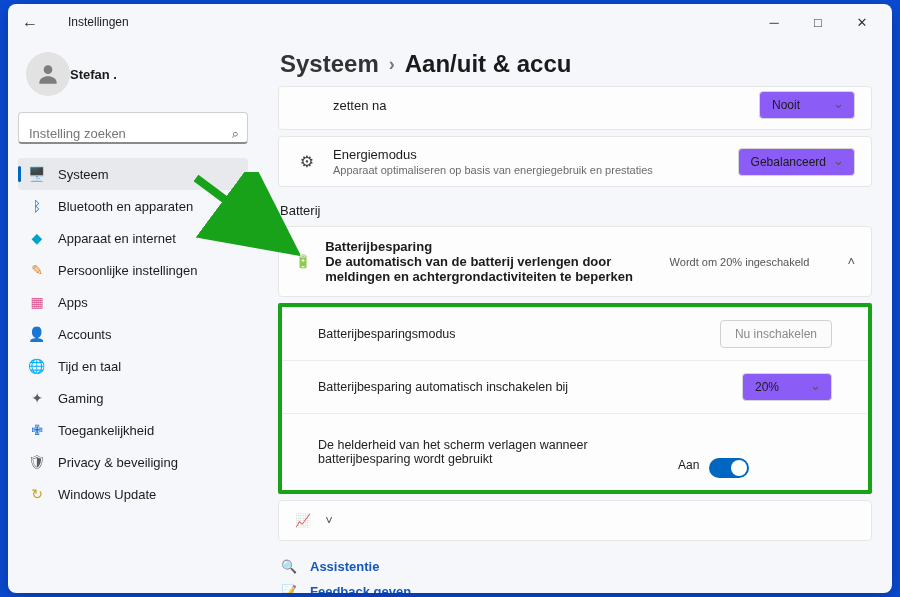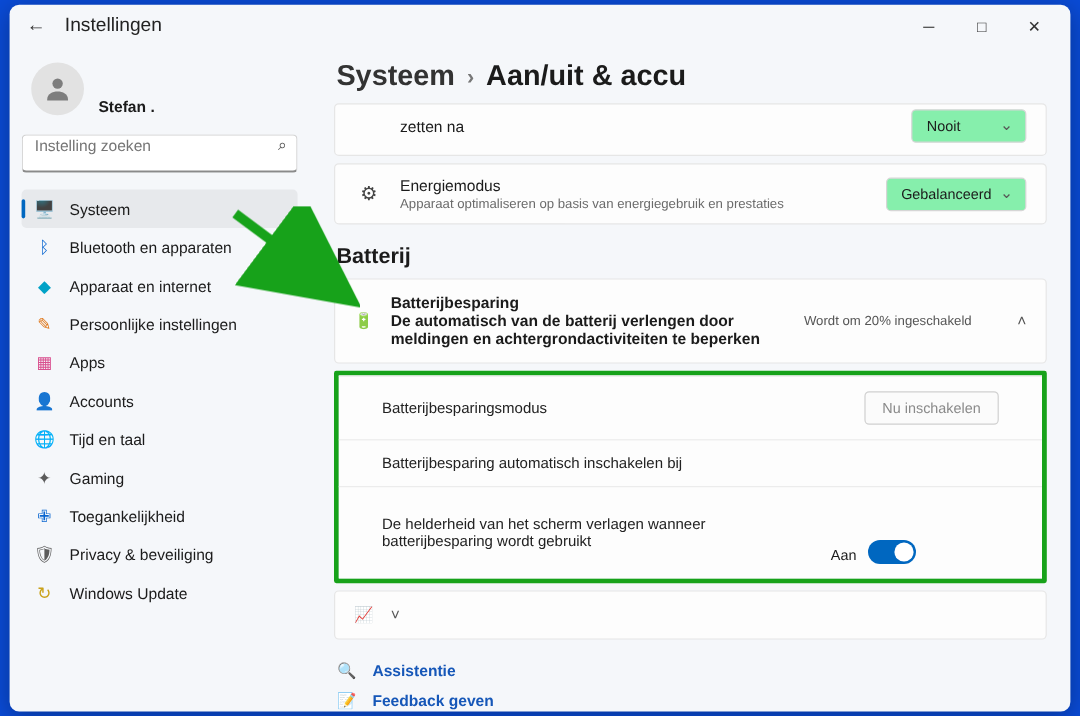--- a/index.html
+++ b/index.html
@@ -21,44 +21,44 @@
     flex-direction: column;
     overflow: hidden;
   }
   .titlebar {
     height: 36px;
     display: flex;
     align-items: center;
     padding: 0 8px;
   }
   .titlebar .back { width:28px; text-align:center; font-size:16px; color:#333; cursor:pointer; }
-  .titlebar .title { margin-left:10px; font-size:16px; color:#222; }
+  .titlebar .title { margin-left:24px; font-size:12px; color:#222; }
   .win-controls { margin-left:auto; display:flex; }
   .win-controls div { width:44px; height:30px; display:flex; align-items:center; justify-content:center; color:#333; }
   .body {
     flex:1;
     display:flex;
     overflow:hidden;
   }
   .sidebar {
     width: 250px;
     padding: 6px 10px 10px 10px;
     display:flex;
     flex-direction:column;
     gap: 6px;
   }
-  .profile { display:flex; align-items:flex-end; gap:12px; padding:6px 6px 10px 8px; }
+  .profile { display:flex; align-items:center; padding:6px 6px 10px 8px; }
   .avatar {
     width:44px; height:44px; border-radius:50%; background:#e2e2e2;
     display:flex; align-items:center; justify-content:center;
   }
   .avatar svg { width:26px; height:26px; fill:#7d7d7d; }
   .profile-name { font-size:13px; font-weight:600; }
   .search {
-    display:flex; align-items:flex-start;
+    display:flex; align-items:flex-end;
     border:1px solid #cfcfcf; border-bottom:2px solid #8a8a8a;
     background:#fff; border-radius:4px; padding:0 8px; height:32px;
   }
   .search input { flex:1; border:none; outline:none; font-size:13px; background:transparent; }
   .search .s-icon { font-size:13px; color:#555; }
   .nav { margin-top:8px; display:flex; flex-direction:column; }
   .nav-item {
     display:flex; align-items:center; gap:12px;
     padding:8px 10px; border-radius:4px; cursor:pointer;
     position:relative;
@@ -85,44 +85,44 @@
     margin-bottom: 6px;
     display:flex;
     align-items:center;
     gap:14px;
   }
   .card .cico { width:24px; text-align:center; font-size:16px; color:#444; }
   .card .ctext { flex:1; }
   .card .ctitle { font-size:13px; color:#1b1b1b; }
   .card .csub { font-size:11px; color:#6b6b6b; margin-top:2px; }
   .dropdown {
-    border:1px solid #d6d6d6; border-radius:4px; background:#86efac;
+    border:1px solid #d6d6d6; border-radius:4px; background:#8b5cf6;
     padding:6px 28px 6px 12px; font-size:12px; position:relative; min-width:96px;
   }
   .dropdown::after { content:"⌄"; position:absolute; right:10px; top:4px; color:#555; font-size:13px; }
-  .section-label { font-size:18px; font-weight:700; margin:16px 0 8px 2px; }
+  .section-label { font-size:13px; font-weight:400; margin:16px 0 8px 2px; }
   .expander {
     background:#fdfdfd; border:1px solid #e6e6e6; border-radius:4px;
     margin-bottom:6px;
   }
   .exp-head { display:flex; align-items:center; gap:14px; padding:12px 16px; }
   .exp-head .ctext { flex:1;font-weight:bold; }
   .exp-head .status { font-size:11px; color:#555; margin-right:24px; }
   .exp-head .chev2 { color:#555; font-size:13px; }
   .highlight { border:4px solid #17a21a; border-radius:2px; margin:0 0 6px 0; }
   .row {
-    display:flex; align-items:center; gap:14px; padding:12px 36px;
+    display:flex; align-items:center; padding:12px 36px;
     border-top:1px solid #ececec; background:#fdfdfd;
   }
   .row .rlabel { flex:1; font-size:12.5px; color:#222; }
   .btn-outline {
     border:1px solid #d0d0d0; background:#fbfbfb; color:#8a8a8a;
     padding:6px 14px; border-radius:4px; font-size:12px;margin-left:20px;
   }
-  .toggle-wrap { display:flex; align-items:flex-end; gap:10px;margin-top:32px; }
+  .toggle-wrap { display:flex; align-items:flex-start; gap:10px;margin-top:32px; }
   .toggle-label { font-size:12px; }
   .toggle {
     width:40px; height:20px; border-radius:10px; background:#0067c0; position:relative;
   }
   .toggle::after {
     content:""; position:absolute; right:2px; top:2px; width:16px; height:16px;
     background:#fff; border-radius:50%;
   }
   .help-links { margin-top:18px; display:flex; flex-direction:column; gap:10px; padding-left:2px; }
   .help-link { display:flex; align-items:center; gap:12px; color:#1657b8; font-size:13px; font-weight:600; cursor:pointer; }
@@ -258,20 +258,21 @@
         </div>
       </div>
 
       <div class="highlight">
         <div class="row">
           <div class="rlabel">Batterijbesparingsmodus</div>
           <button class="btn-outline">Nu inschakelen</button>
         </div>
         <div class="row">
           <div class="rlabel">Batterijbesparing automatisch inschakelen bij</div>
+          <div class="dropdown" style="min-width:90px;">20%</div>
         </div>
         <div class="row">
           <div class="rlabel" style="max-width:360px;">De helderheid van het scherm verlagen wanneer batterijbesparing wordt gebruikt</div>
           <div class="toggle-wrap">
             <span class="toggle-label">Aan</span>
             <div class="toggle"></div>
           </div>
         </div>
       </div>
 

